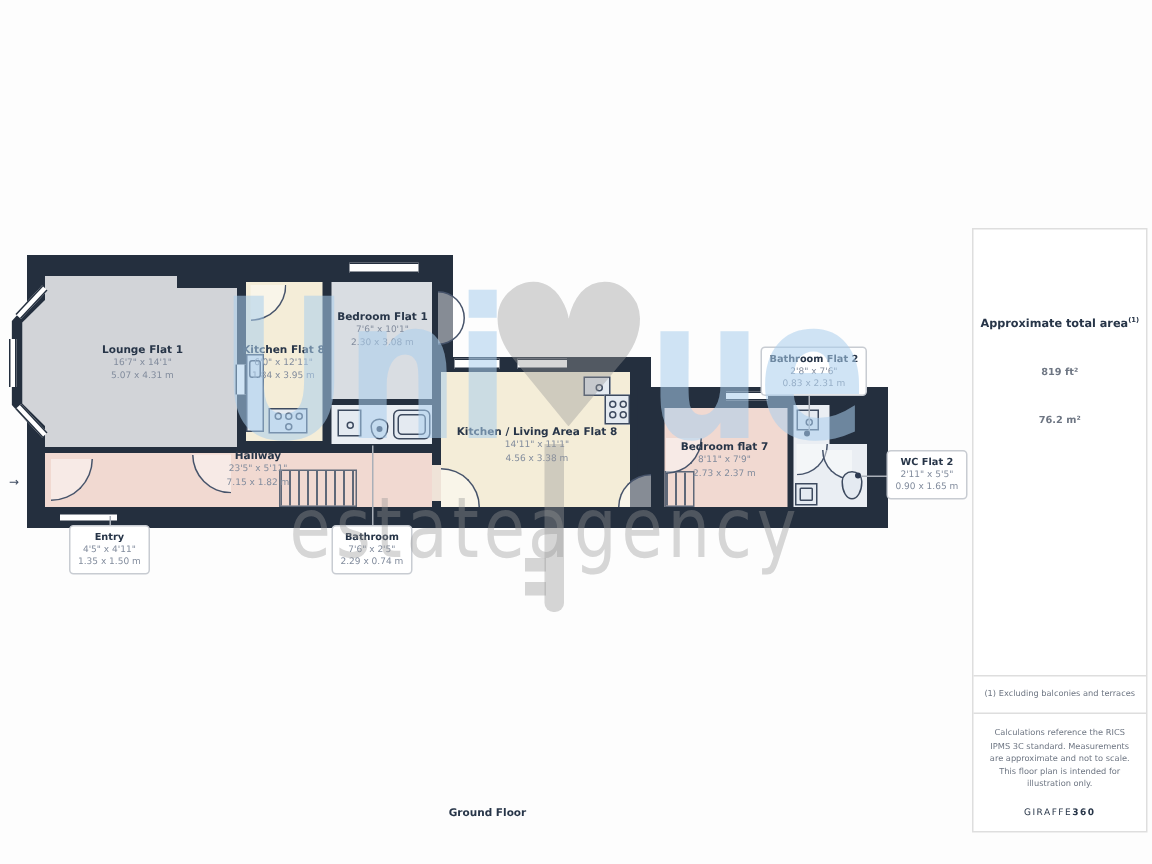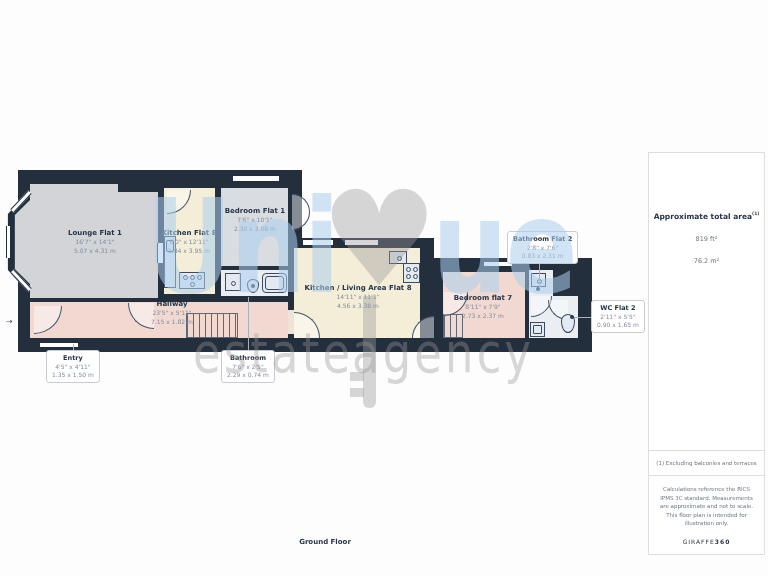--- a/index.html
+++ b/index.html
@@ -27,21 +27,21 @@
   .callout .rname{font-size:6.5px;}
   .wm{position:absolute;z-index:50;pointer-events:none;transform-origin:left top;white-space:nowrap;}
   .wm-blue{color:rgba(170,205,236,0.55);font-weight:bold;font-size:130px;transform:scaleX(0.82);letter-spacing:-3px;line-height:1;}
   .wm-heart{color:rgba(152,152,152,0.40);font-size:132px;line-height:1;}
   .wm-gray{color:rgba(150,150,150,0.38);font-size:56px;transform:scaleX(0.8);letter-spacing:4px;line-height:1;}
   .wm-shape{position:absolute;z-index:50;pointer-events:none;background:rgba(152,152,152,0.40);}
   .panel{position:absolute;left:648px;top:152px;width:117px;height:403px;background:#fff;border:1px solid #dedede;box-sizing:border-box;display:flex;flex-direction:column;z-index:60;}
   .panel-top{flex:1;text-align:center;padding-top:58px;}
   .panel-title{font-size:7.5px;font-weight:bold;color:#273548;}
   .panel-title sup{font-size:4.5px;}
-  .panel-val{font-size:6.5px;color:#6e7683;margin-top:14px;}
+  .panel-val{font-size:6.5px;color:#6e7683;margin-top:24px;font-weight:bold;}
   .panel-note{border-top:1px solid #dedede;font-size:5.5px;color:#6e7683;text-align:center;padding:9px 6px;}
   .panel-disc{border-top:1px solid #dedede;font-size:5.5px;color:#6e7683;text-align:center;padding:9px 9px 8px;line-height:1.55;}
   .panel-brand{font-size:6px;color:#273548;letter-spacing:1px;margin-top:9px;}
   .panel-brand b{font-weight:bold;}
   .floor-label{position:absolute;left:250px;top:538px;width:150px;text-align:center;font-size:7px;font-weight:bold;color:#273548;z-index:60;}
   .arrow{position:absolute;font-size:8px;color:#3d4a5f;z-index:30;}
 </style>
 </head>
 <body>
 

